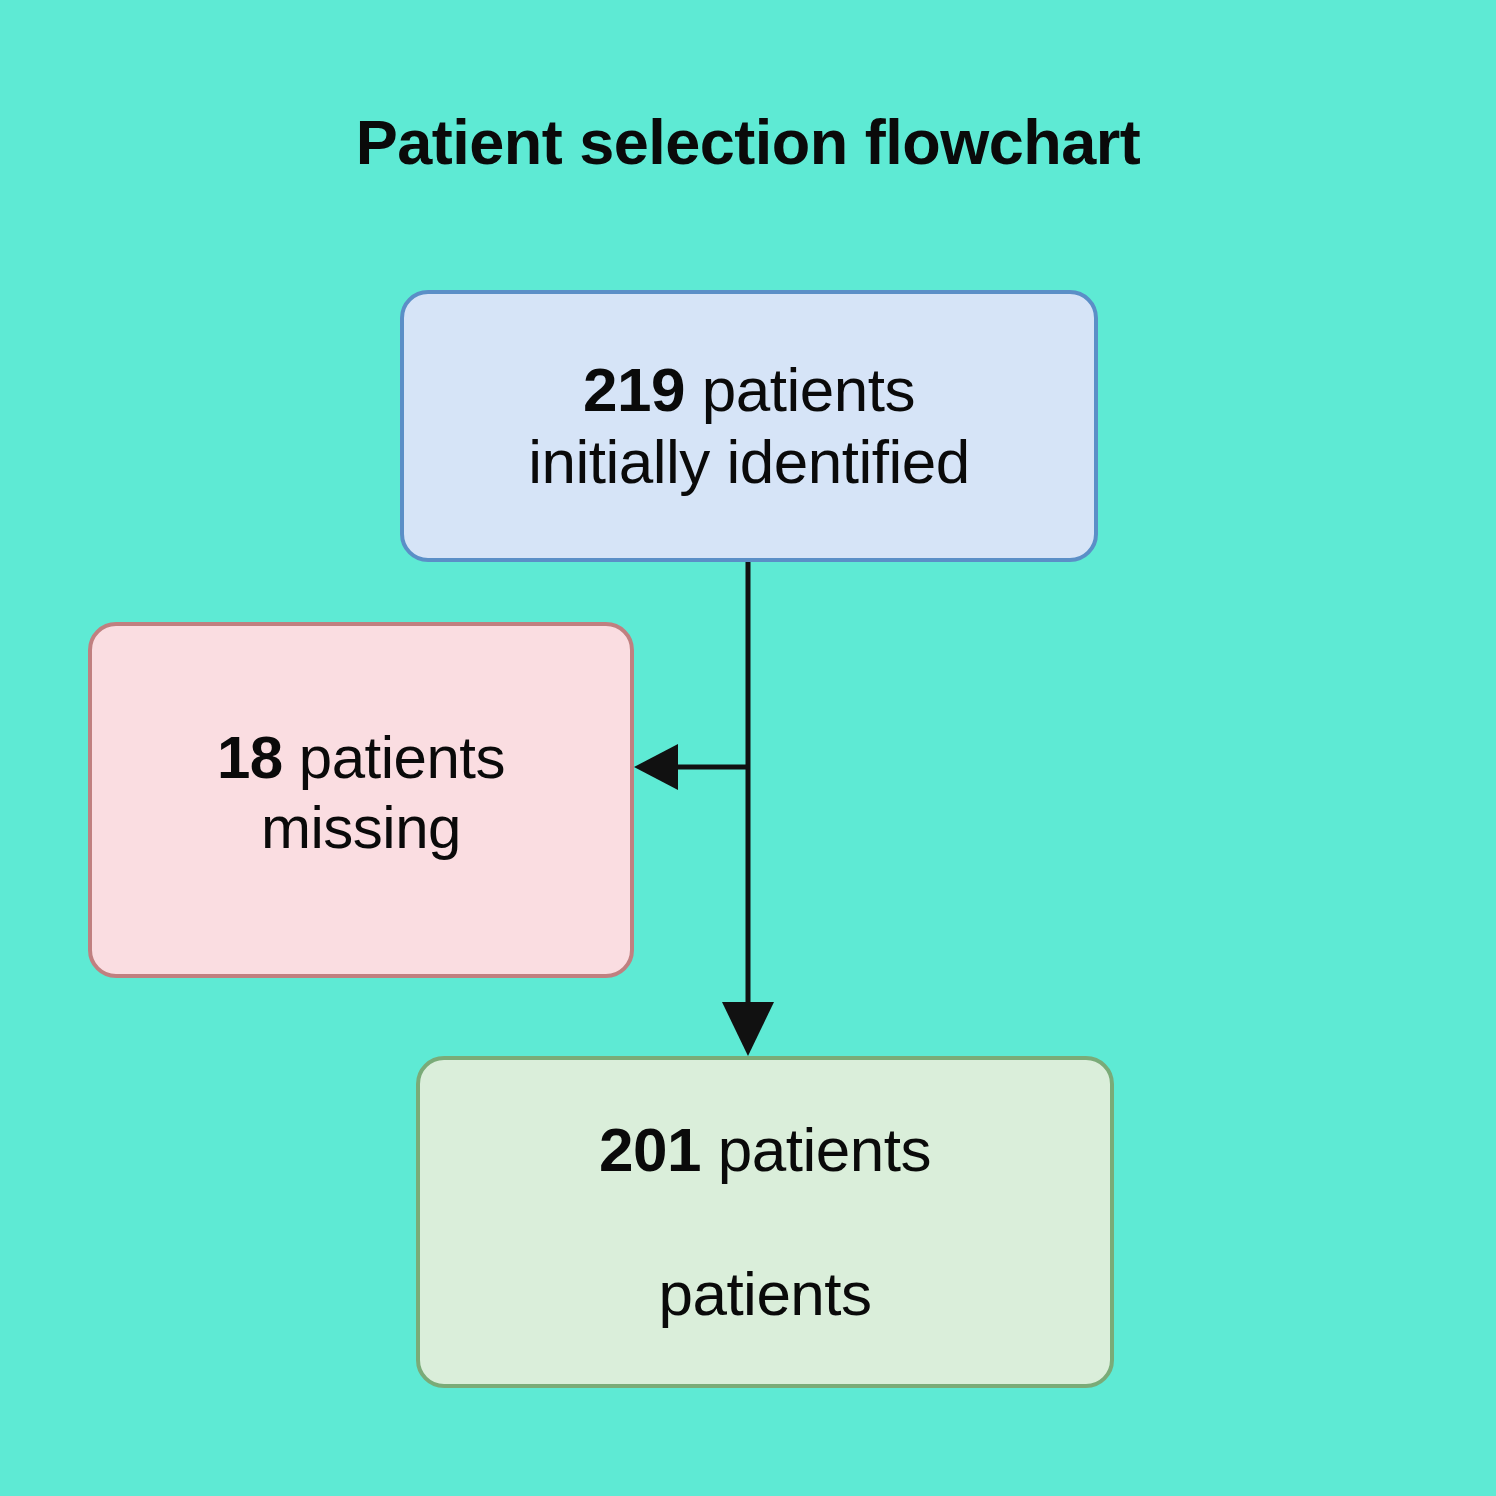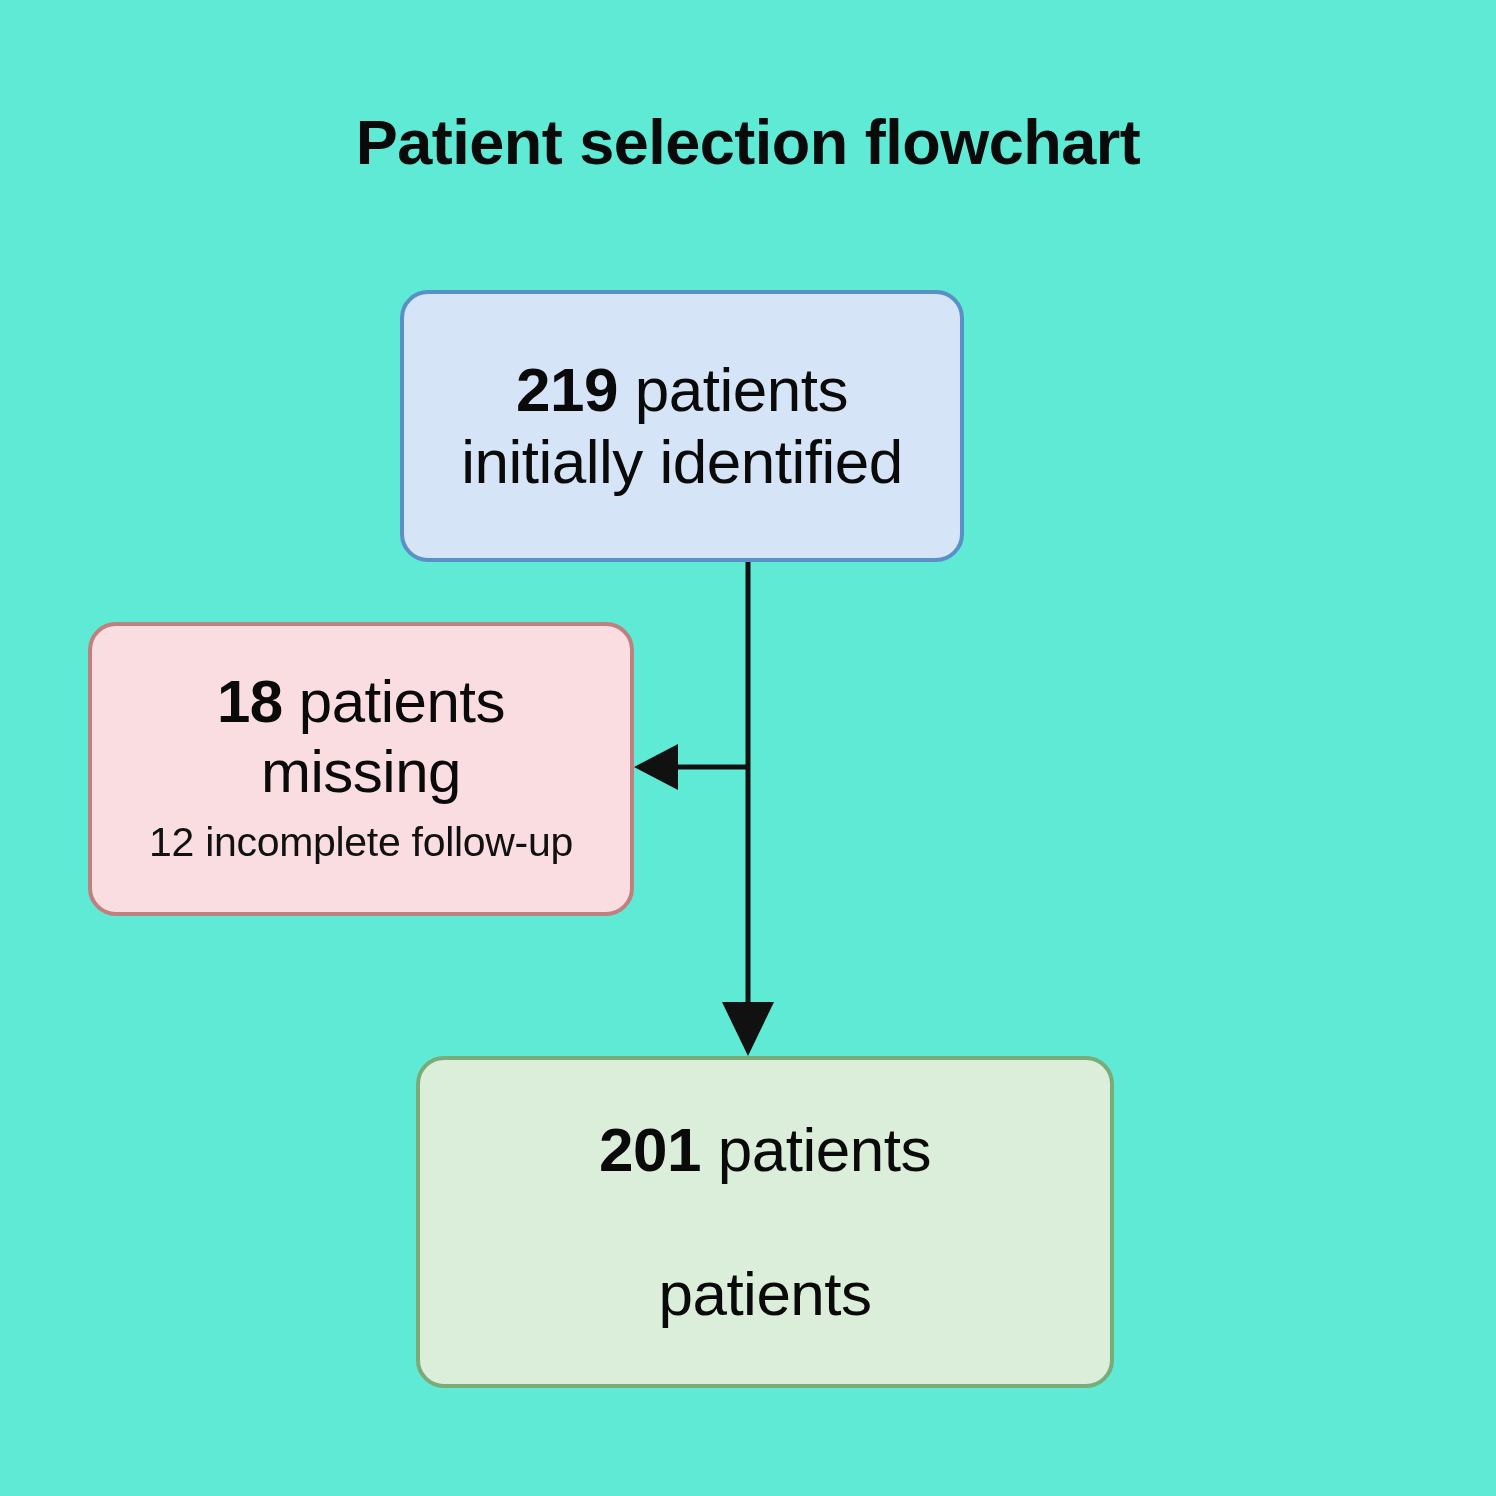--- a/index.html
+++ b/index.html
@@ -84,31 +84,31 @@
   }
 
   .node-sub div {
     white-space: nowrap;
   }
 
   
   #node-identified {
     left: 400px;
     top: 290px;
-    width: 564px;
+    width: 698px;
     height: 272px;
     background: #d6e4f7;
     border-color: #5b8fc7;
   }
 
   #node-excluded {
     left: 88px;
     top: 622px;
     width: 546px;
-    height: 294px;
+    height: 356px;
     background: #fadde1;
     border-color: #c08080;
     justify-content: center;
     padding-top: 6px;
   }
 
   #node-excluded .node-main {
     font-size: 60px;
   }
 
@@ -145,21 +145,20 @@
       <span>initially identified</span>
     </div>
   </div>
 
   <div class="node" id="node-excluded">
     <div class="node-main">
       <span class="num">18</span><span> patients</span><br>
       <span>missing</span>
     </div>
     <div class="node-sub">
-      <div>12 incomplete follow-up</div>
     </div>
   </div>
 
   <div class="node" id="node-included">
     <div class="node-main">
       <span class="num">201</span><span> patients</span><br>
       <br>
       <span>patients</span>
     </div>
   </div>

